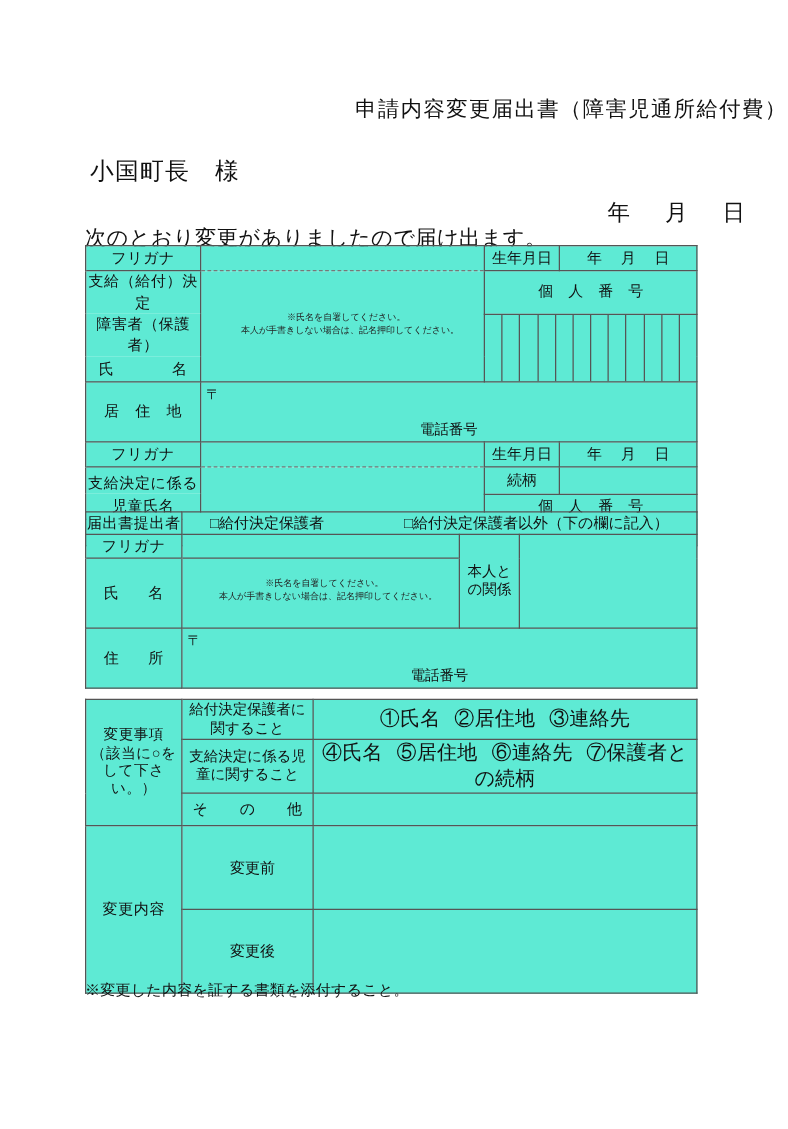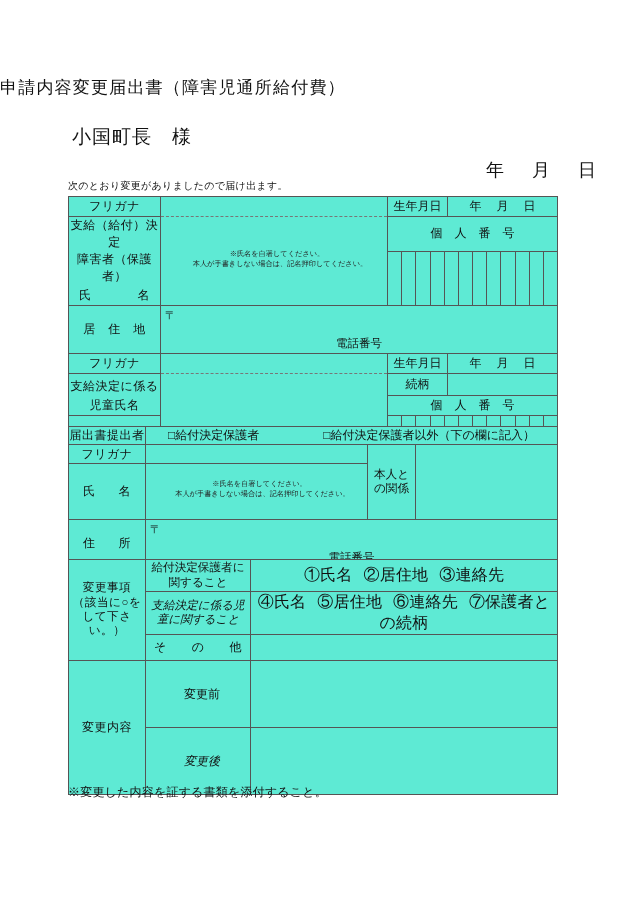--- a/index.html
+++ b/index.html
@@ -30,21 +30,21 @@
     left: 0; top: 48px;
     width: 557px;
     text-align: right;
     font-size: 12.5px;
     letter-spacing: 0.5px;
   }
   .doc-title {
     position: absolute;
     left: 0; top: 76px;
     width: 630px;
-    text-align: left;
+    text-align: right;
     font-size: 17px;
     letter-spacing: 1.2px;
   }
   .addressee {
     position: absolute;
     left: 72px; top: 124px;
     font-size: 19px;
     letter-spacing: 1px;
   }
   .date-line {
@@ -53,21 +53,21 @@
     width: 568px;
     text-align: right;
     font-size: 18px;
     padding-left: 24px;
   }
   .date-line .seg { display: inline-block; width: 46px; text-align: left; }
   .date-line .seg.last { width: 14px; }
   .intro {
     position: absolute;
     left: 68px; top: 179px;
-    font-size: 10px;
+    font-size: 17px;
     letter-spacing: 0.3px;
   }
 
   
   .tbl {
     position: absolute;
     border-collapse: collapse;
     table-layout: fixed;
     font-size: 12px;
   }
@@ -281,21 +281,21 @@
             <div class="cellbox"></div>
             <div class="cellbox"></div>
             <div class="cellbox"></div>
             <div class="cellbox"></div>
           </div>
         </td>
       </tr>
     </tbody>
   </table>
 
-  <table class="tbl" style="left:68px; top:426px; width:489px;border-radius:31px;">
+  <table class="tbl" style="left:68px; top:409px; width:489px;border-radius:31px;">
     <colgroup>
       <col style="width:77px">
       <col style="width:222px">
       <col style="width:48px">
       <col style="width:142px">
     </colgroup>
     <tbody>
       <tr>
         <td class="lbl" style="height:17px;">届出書提出者</td>
         <td colspan="3" class="checkline">
@@ -361,42 +361,42 @@
         <td class="multiline tight-left" style="height:31px;">
           <div>給付決定保護者に</div>
           <div>関すること</div>
         </td>
         <td class="items-line">
           <span>①氏名</span><span class="gap"></span><span>②居住地</span><span class="gap"></span><span>③連絡先</span>
         </td>
       </tr>
 
       <tr>
-        <td class="multiline tight-left" style="height:32px;font-style:italic;">
+        <td class="multiline tight-left" style="height:32px;">
           <div>支給決定に係る児</div>
           <div>童に関すること</div>
         </td>
         <td class="items-line">
           <span>④氏名</span><span class="gap"></span><span>⑤居住地</span><span class="gap"></span><span>⑥連絡先</span><span class="gap"></span><span>⑦保護者との続柄</span>
         </td>
       </tr>
 
       <tr>
         <td class="lbl" style="height:25px;">そ　　の　　他</td>
         <td></td>
       </tr>
 
       <tr>
         <td rowspan="2" class="lbl">変更内容</td>
         <td class="tight-left" style="height:66px; padding-left:8px;">変更前</td>
         <td></td>
       </tr>
 
       <tr>
-        <td class="tight-left" style="height:66px; padding-left:8px;font-style:italic;">変更後</td>
+        <td class="tight-left" style="height:66px; padding-left:8px;">変更後</td>
         <td></td>
       </tr>
     </tbody>
   </table>
 
   <div class="footer-note">※変更した内容を証する書類を添付すること。</div>
 
 </div>
 
 </body></html>

